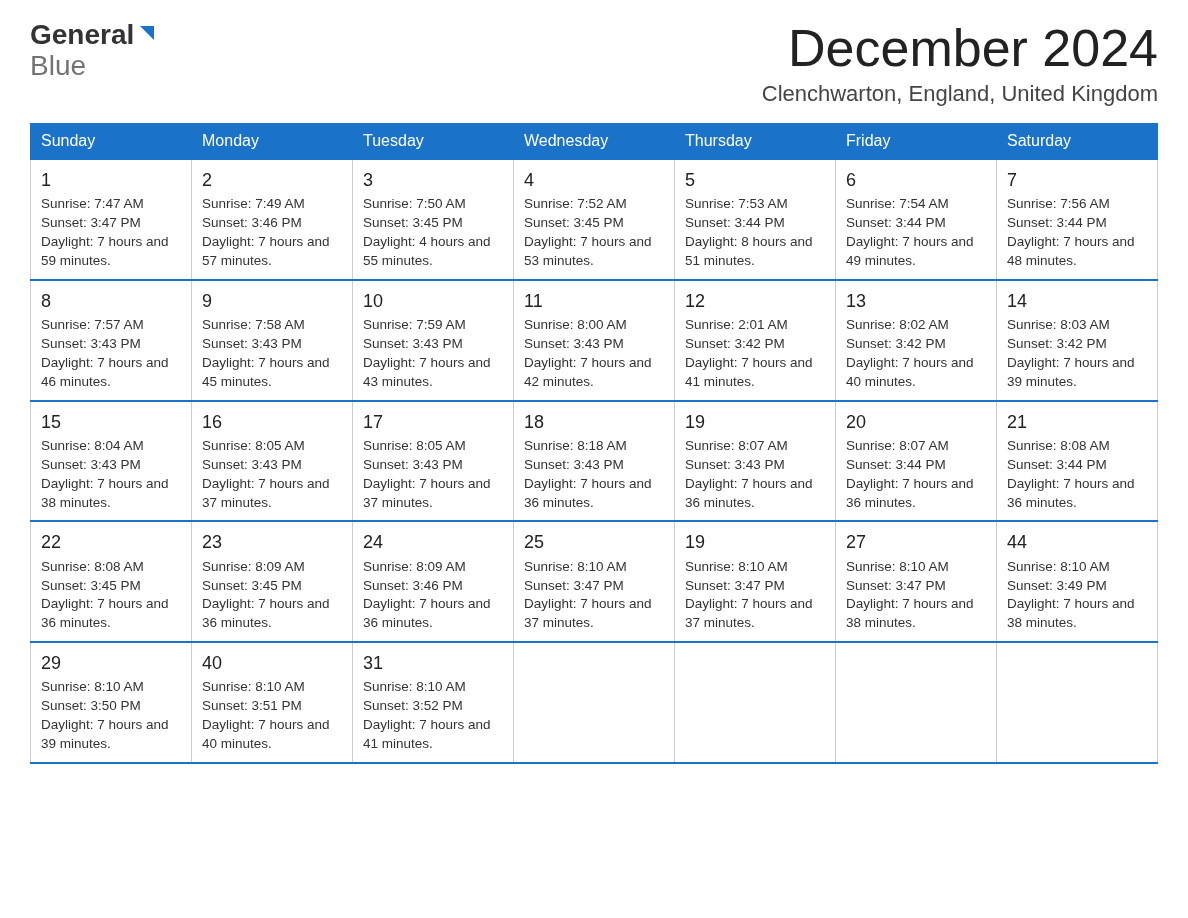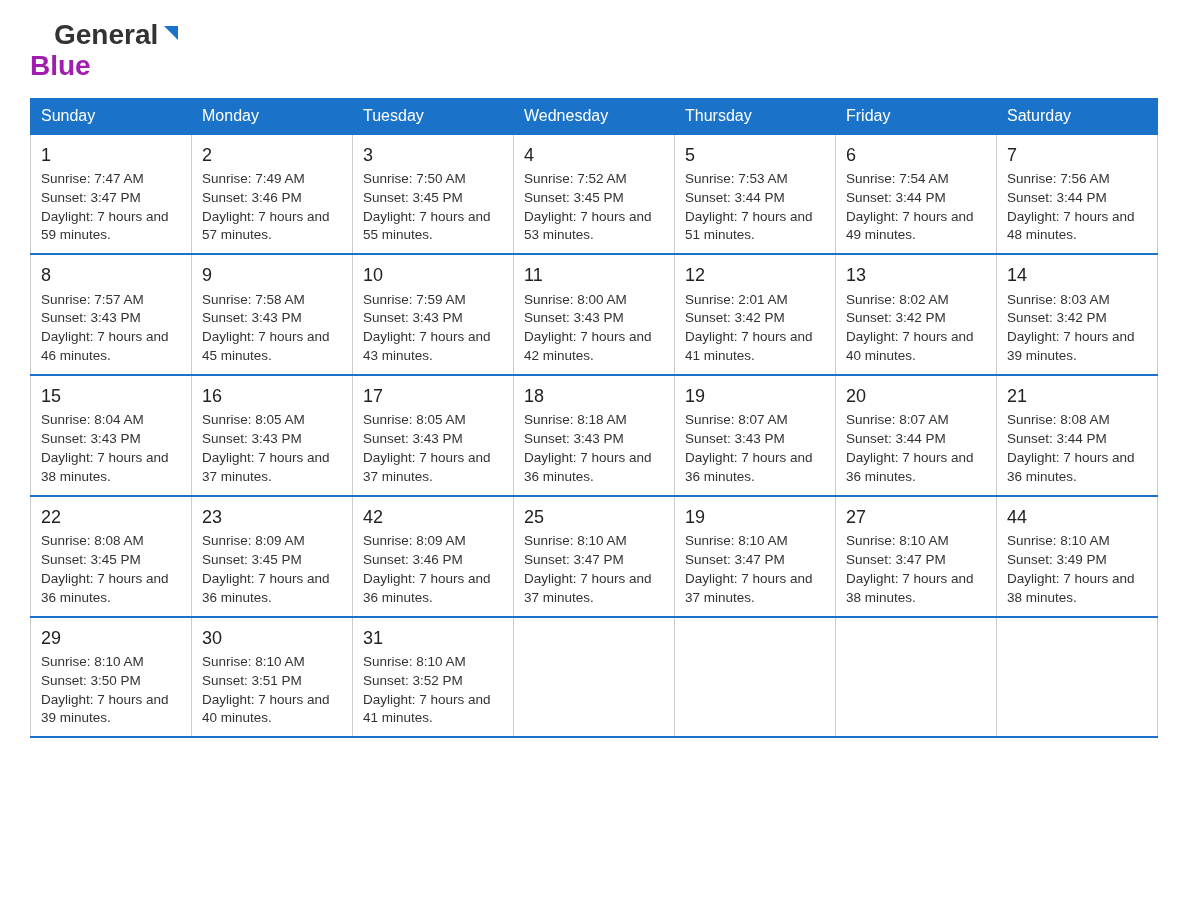--- a/index.html
+++ b/index.html
@@ -22,28 +22,27 @@
       align-items: flex-start;
     }
     .logo-general {
       font-size: 28px;
       font-weight: bold;
       color: #333;
       line-height: 1.1;
     }
     .logo-blue {
       font-size: 28px;
-      font-weight: bold;
-      color: #a21caf;
+      font-weight: normal;
+      color: #737373;
       line-height: 1.1;
     }
     .logo-line {
       display: flex;
       align-items: center;
-      margin-left: 24px;
     }
     .title-area {
       text-align: right;
     }
     .page-title {
       font-size: 52px;
       font-weight: 300;
       color: #222;
       line-height: 1.1;
     }
@@ -102,42 +101,46 @@
       <span style="display:inline-block;margin-left:2px;vertical-align:middle;">
         <svg width="22" height="22" viewBox="0 0 22 22">
           <polygon points="4,4 18,4 18,18" fill="#1a73c9"></polygon>
         </svg>
       </span>
     </div>
     <div>
       <span class="logo-blue">Blue</span>
     </div>
   </div>
+  <div class="title-area">
+    <div class="page-title">December 2024</div>
+    <div class="subtitle">Clenchwarton, England, United Kingdom</div>
+  </div>
 </div>
 
 <table>
   <thead>
     <tr>
 
     <th>Sunday</th>
         <th>Monday</th>
         <th>Tuesday</th>
         <th>Wednesday</th>
         <th>Thursday</th>
         <th>Friday</th>
         <th>Saturday</th>
       </tr>
   </thead>
   <tbody id="calendar-body">
   <tr class="week-row">
         <td><span class="day-num">1</span><span>Sunrise: 7:47 AM</span><br><span>Sunset: 3:47 PM</span><br><span>Daylight: 7 hours and 59 minutes.</span></td>
         <td><span class="day-num">2</span><span>Sunrise: 7:49 AM</span><br><span>Sunset: 3:46 PM</span><br><span>Daylight: 7 hours and 57 minutes.</span></td>
-        <td><span class="day-num">3</span><span>Sunrise: 7:50 AM</span><br><span>Sunset: 3:45 PM</span><br><span>Daylight: 7 hours and 55 minutes.</span></td>
+        <td><span class="day-num">3</span><span>Sunrise: 7:50 AM</span><br><span>Sunset: 3:45 PM</span><br><span>Daylight: 4 hours and 55 minutes.</span></td>
         <td><span class="day-num">4</span><span>Sunrise: 7:52 AM</span><br><span>Sunset: 3:45 PM</span><br><span>Daylight: 7 hours and 53 minutes.</span></td>
-        <td><span class="day-num">5</span><span>Sunrise: 7:53 AM</span><br><span>Sunset: 3:44 PM</span><br><span>Daylight: 7 hours and 51 minutes.</span></td>
+        <td><span class="day-num">5</span><span>Sunrise: 7:53 AM</span><br><span>Sunset: 3:44 PM</span><br><span>Daylight: 8 hours and 51 minutes.</span></td>
         <td><span class="day-num">6</span><span>Sunrise: 7:54 AM</span><br><span>Sunset: 3:44 PM</span><br><span>Daylight: 7 hours and 49 minutes.</span></td>
         <td><span class="day-num">7</span><span>Sunrise: 7:56 AM</span><br><span>Sunset: 3:44 PM</span><br><span>Daylight: 7 hours and 48 minutes.</span></td>
       </tr>
       <tr class="week-row">
         <td><span class="day-num">8</span><span>Sunrise: 7:57 AM</span><br><span>Sunset: 3:43 PM</span><br><span>Daylight: 7 hours and 46 minutes.</span></td>
         <td><span class="day-num">9</span><span>Sunrise: 7:58 AM</span><br><span>Sunset: 3:43 PM</span><br><span>Daylight: 7 hours and 45 minutes.</span></td>
         <td><span class="day-num">10</span><span>Sunrise: 7:59 AM</span><br><span>Sunset: 3:43 PM</span><br><span>Daylight: 7 hours and 43 minutes.</span></td>
         <td><span class="day-num">11</span><span>Sunrise: 8:00 AM</span><br><span>Sunset: 3:43 PM</span><br><span>Daylight: 7 hours and 42 minutes.</span></td>
         <td><span class="day-num">12</span><span>Sunrise: 2:01 AM</span><br><span>Sunset: 3:42 PM</span><br><span>Daylight: 7 hours and 41 minutes.</span></td>
         <td><span class="day-num">13</span><span>Sunrise: 8:02 AM</span><br><span>Sunset: 3:42 PM</span><br><span>Daylight: 7 hours and 40 minutes.</span></td>
@@ -148,29 +151,29 @@
         <td><span class="day-num">16</span><span>Sunrise: 8:05 AM</span><br><span>Sunset: 3:43 PM</span><br><span>Daylight: 7 hours and 37 minutes.</span></td>
         <td><span class="day-num">17</span><span>Sunrise: 8:05 AM</span><br><span>Sunset: 3:43 PM</span><br><span>Daylight: 7 hours and 37 minutes.</span></td>
         <td><span class="day-num">18</span><span>Sunrise: 8:18 AM</span><br><span>Sunset: 3:43 PM</span><br><span>Daylight: 7 hours and 36 minutes.</span></td>
         <td><span class="day-num">19</span><span>Sunrise: 8:07 AM</span><br><span>Sunset: 3:43 PM</span><br><span>Daylight: 7 hours and 36 minutes.</span></td>
         <td><span class="day-num">20</span><span>Sunrise: 8:07 AM</span><br><span>Sunset: 3:44 PM</span><br><span>Daylight: 7 hours and 36 minutes.</span></td>
         <td><span class="day-num">21</span><span>Sunrise: 8:08 AM</span><br><span>Sunset: 3:44 PM</span><br><span>Daylight: 7 hours and 36 minutes.</span></td>
       </tr>
       <tr class="week-row">
         <td><span class="day-num">22</span><span>Sunrise: 8:08 AM</span><br><span>Sunset: 3:45 PM</span><br><span>Daylight: 7 hours and 36 minutes.</span></td>
         <td><span class="day-num">23</span><span>Sunrise: 8:09 AM</span><br><span>Sunset: 3:45 PM</span><br><span>Daylight: 7 hours and 36 minutes.</span></td>
-        <td><span class="day-num">42</span><span>Sunrise: 8:09 AM</span><br><span>Sunset: 3:46 PM</span><br><span>Daylight: 7 hours and 36 minutes.</span></td>
+        <td><span class="day-num">24</span><span>Sunrise: 8:09 AM</span><br><span>Sunset: 3:46 PM</span><br><span>Daylight: 7 hours and 36 minutes.</span></td>
         <td><span class="day-num">25</span><span>Sunrise: 8:10 AM</span><br><span>Sunset: 3:47 PM</span><br><span>Daylight: 7 hours and 37 minutes.</span></td>
         <td><span class="day-num">19</span><span>Sunrise: 8:10 AM</span><br><span>Sunset: 3:47 PM</span><br><span>Daylight: 7 hours and 37 minutes.</span></td>
         <td><span class="day-num">27</span><span>Sunrise: 8:10 AM</span><br><span>Sunset: 3:47 PM</span><br><span>Daylight: 7 hours and 38 minutes.</span></td>
         <td><span class="day-num">44</span><span>Sunrise: 8:10 AM</span><br><span>Sunset: 3:49 PM</span><br><span>Daylight: 7 hours and 38 minutes.</span></td>
       </tr>
       <tr class="week-row">
         <td><span class="day-num">29</span><span>Sunrise: 8:10 AM</span><br><span>Sunset: 3:50 PM</span><br><span>Daylight: 7 hours and 39 minutes.</span></td>
-        <td><span class="day-num">30</span><span>Sunrise: 8:10 AM</span><br><span>Sunset: 3:51 PM</span><br><span>Daylight: 7 hours and 40 minutes.</span></td>
+        <td><span class="day-num">40</span><span>Sunrise: 8:10 AM</span><br><span>Sunset: 3:51 PM</span><br><span>Daylight: 7 hours and 40 minutes.</span></td>
         <td><span class="day-num">31</span><span>Sunrise: 8:10 AM</span><br><span>Sunset: 3:52 PM</span><br><span>Daylight: 7 hours and 41 minutes.</span></td>
         <td></td>
         <td></td>
         <td></td>
         <td></td>
       </tr>
     </tbody>
 </table>
 
 </body></html>

